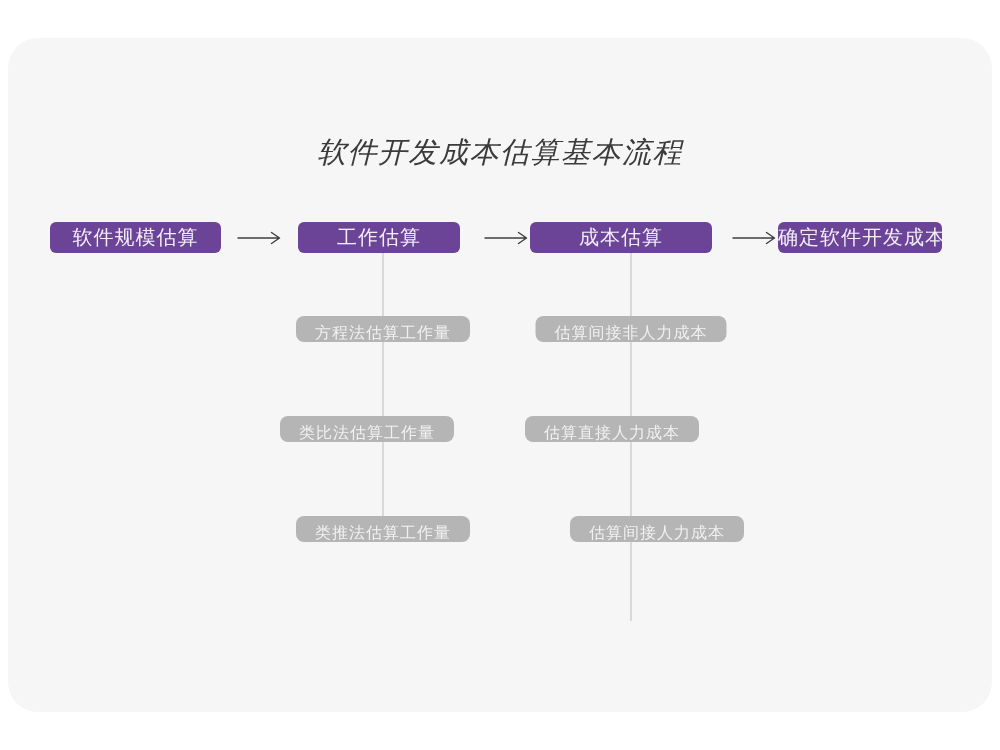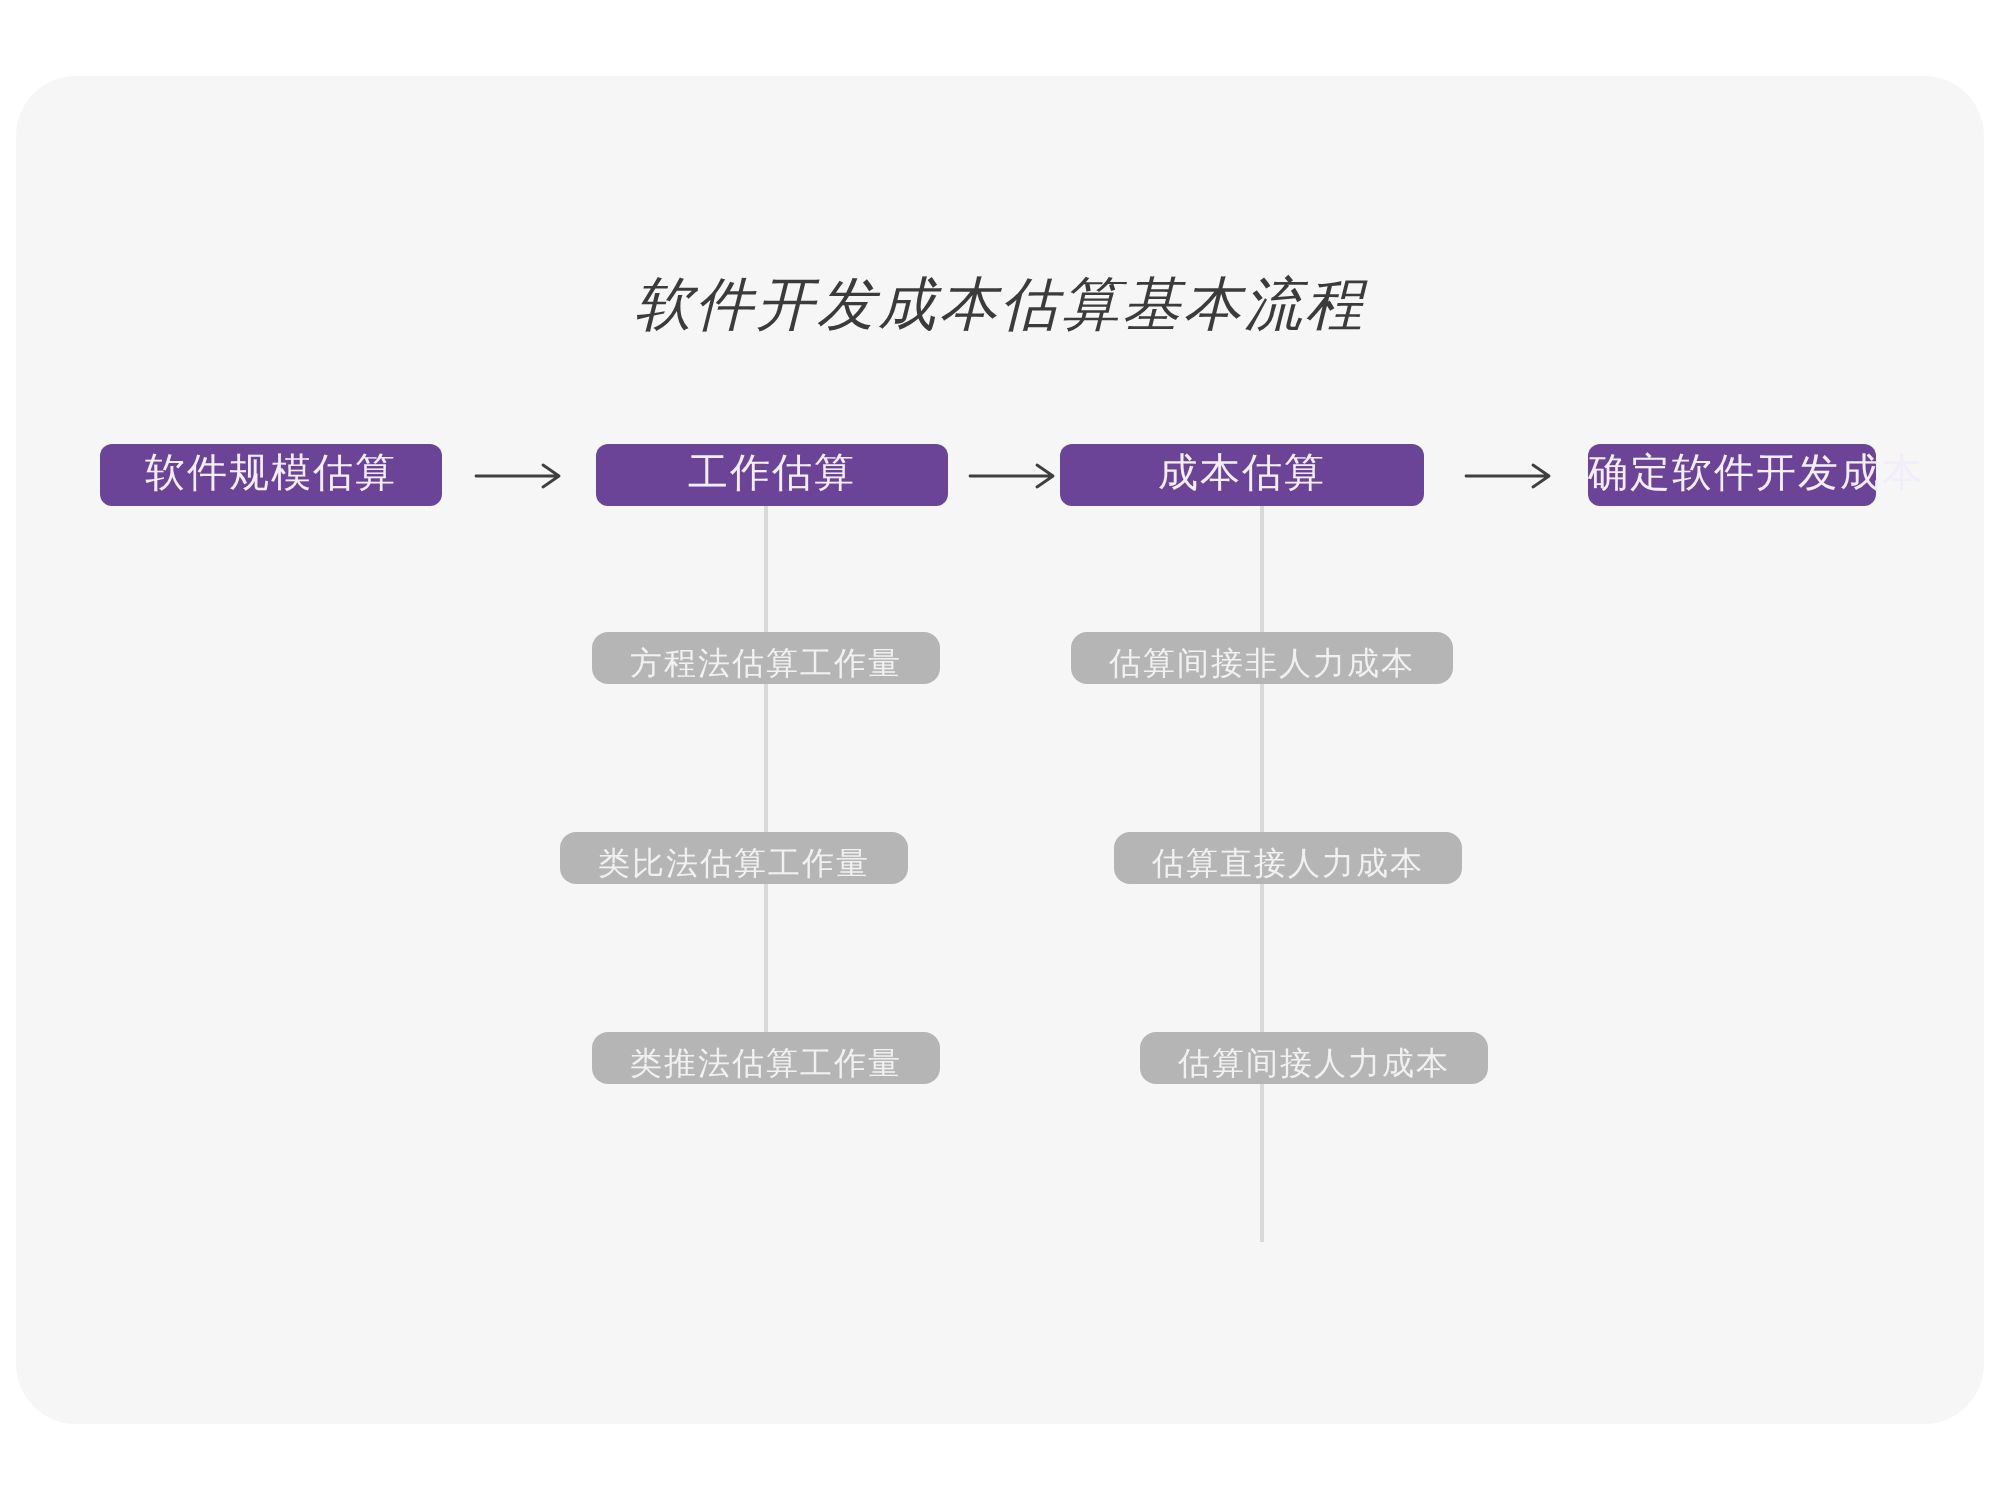--- a/index.html
+++ b/index.html
@@ -51,38 +51,38 @@
 <div class="card">
 
   <h1 class="title">软件开发成本估算基本流程</h1>
 
   <div class="node main" style="left:42px;width:171px">软件规模估算</div>
 
   <svg class="arrow" style="left:229px" viewBox="0 0 46 16">
     <path d="M1 8 H42 M34.5 2.5 L42.5 8 L34.5 13.5" fill="none" stroke="currentColor" stroke-width="1.4" stroke-linecap="round" stroke-linejoin="round"></path>
   </svg>
 
-  <div class="node main" style="left:290px;width:176px">工作估算</div>
+  <div class="node main" style="left:290px;width:162px">工作估算</div>
 
   <svg class="arrow" style="left:476px" viewBox="0 0 46 16">
     <path d="M1 8 H42 M34.5 2.5 L42.5 8 L34.5 13.5" fill="none" stroke="currentColor" stroke-width="1.4" stroke-linecap="round" stroke-linejoin="round"></path>
   </svg>
 
   <div class="node main" style="left:522px;width:182px">成本估算</div>
 
   <svg class="arrow" style="left:724px" viewBox="0 0 46 16">
     <path d="M1 8 H42 M34.5 2.5 L42.5 8 L34.5 13.5" fill="none" stroke="currentColor" stroke-width="1.4" stroke-linecap="round" stroke-linejoin="round"></path>
   </svg>
 
-  <div class="node main" style="left:786px;width:144px">确定软件开发成本</div>
+  <div class="node main" style="left:770px;width:164px">确定软件开发成本</div>
 
   <div class="vline" style="left:375px;top:215px;height:268px"></div>
   <div class="vline" style="left:623px;top:215px;height:368px"></div>
 
   <div class="node sub" style="left:375px;top:278px">方程法估算工作量</div>
   <div class="node sub" style="left:359px;top:378px">类比法估算工作量</div>
   <div class="node sub" style="left:375px;top:478px">类推法估算工作量</div>
 
   <div class="node sub" style="left:623px;top:278px">估算间接非人力成本</div>
-  <div class="node sub" style="left:636px;top:378px">估算直接人力成本</div>
+  <div class="node sub" style="left:604px;top:378px">估算直接人力成本</div>
   <div class="node sub" style="left:649px;top:478px">估算间接人力成本</div>
 
 </div>
 
 </body></html>

